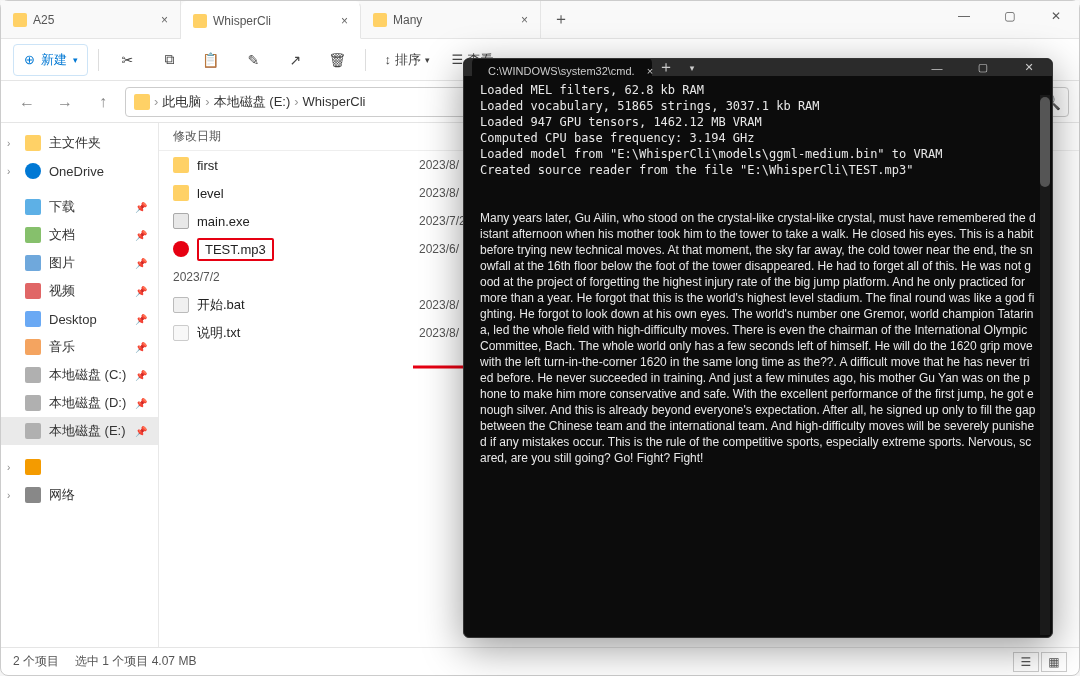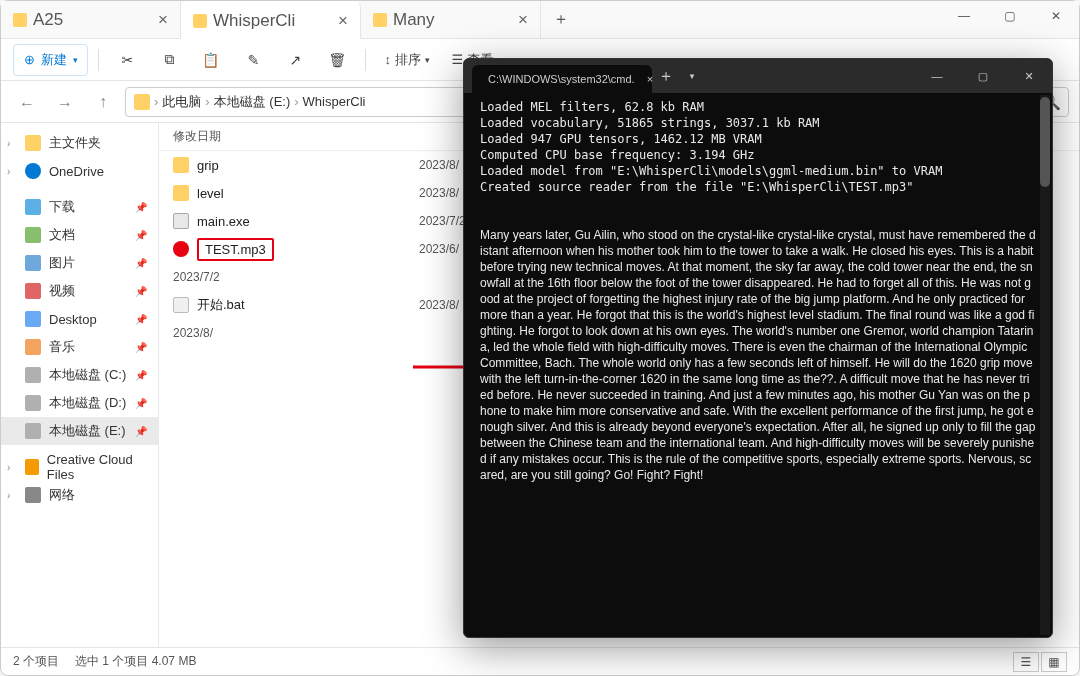--- a/index.html
+++ b/index.html
@@ -3,21 +3,21 @@
 <meta charset="utf-8">
 <style>
   * { margin: 0; padding: 0; box-sizing: border-box; font-family: "Segoe UI", "Microsoft YaHei", sans-serif; }
   body { width: 1080px; height: 676px; background: #f5f5f5; overflow: hidden; position: relative; }
 
   
   .explorer { width: 1080px; height: 676px; background: #fff; border: 1px solid #ccc; border-radius: 8px; display: flex; flex-direction: column; }
 
   .titlebar { height: 38px; display: flex; align-items: flex-start; background: #f9f9f9; border-bottom: 1px solid #e5e5e5; }
   .tabs { display: flex; height: 100%; }
-  .tab { display: flex; align-items: center; gap: 6px; padding: 0 12px; height: 38px; min-width: 180px; border-right: 1px solid #e5e5e5; font-size: 17px; color: #555; position: relative; }
+  .tab { display: flex; align-items: center; gap: 6px; padding: 0 12px; height: 38px; min-width: 180px; border-right: 1px solid #e5e5e5; font-size: 12px; color: #555; position: relative; }
   .tab.active { background: #fff; border-top: 2px solid #fff; border-bottom: 1px solid #fff; border-radius: 6px 6px 0 0; }
   .tab .close { margin-left: auto; color: #666; }
   .tab-icon { width: 14px; height: 14px; background: #ffd166; border-radius: 2px; display: inline-block; }
   .tab-new { width: 40px; display:flex; align-items:center; justify-content:center; color:#555; }
 
   .win-controls { margin-left: auto; display: flex; }
   .win-btn { width: 46px; height: 30px; display:flex; align-items:center; justify-content:center; color:#555; font-size:12px; }
 
   .toolbar { height: 42px; display:flex; align-items:center; padding: 0 12px; gap: 6px; border-bottom: 1px solid #e5e5e5; }
   .tbtn { width: 36px; height: 32px; display:flex; align-items:center; justify-content:center; border-radius:4px; color:#444; font-size:14px; cursor:pointer; }
@@ -71,21 +71,21 @@
 
   .statusbar { height:28px; border-top:1px solid #e5e5e5; display:flex; align-items:center; padding:0 12px; font-size:12px; color:#555; gap:16px; }
   .status-views { margin-left:auto; display:flex; gap:2px; }
   .status-view { width:26px; height:20px; border:1px solid #ccc; display:flex; align-items:center; justify-content:center; }
 
   
   .arrow { position:absolute; left:252px; top:232px; width: 218px; pointer-events:none; }
 
   
   .cmd { position:absolute; left:463px; top:58px; width:590px; height:580px; background:#0c0c0c; color:#ddd; border-radius:6px; box-shadow:0 10px 40px rgba(0,0,0,0.4); display:flex; flex-direction:column; overflow:hidden; border:1px solid #333; }
-  .cmd-titlebar { height:34px; background:#2b2b2b; display:flex; align-items:center; }
+  .cmd-titlebar { height:17px; background:#2b2b2b; display:flex; align-items:center; }
   .cmd-tab { display:flex; align-items:center; gap:6px; height:28px; margin-left:8px; margin-top:6px; padding:0 10px; background:#0c0c0c; border-radius:6px 6px 0 0; font-size:11px; color:#ccc; max-width:180px; }
   .cmd-tab .close { margin-left:6px; }
   .cmd-tab-icon { width:12px; height:12px; background:#888; }
   .cmd-new { width:28px; display:flex; align-items:center; justify-content:center; color:#ccc; }
   .cmd-dd { width:24px; display:flex; align-items:center; justify-content:center; color:#ccc; }
   .cmd-win { margin-left:auto; display:flex; }
   .cmd-wbtn { width:46px; height:34px; display:flex; align-items:center; justify-content:center; color:#ccc; font-size:11px; }
   .cmd-body { flex:1; padding:6px 16px; font-family: Consolas, monospace; font-size:12px; line-height:16px; white-space:pre-wrap; word-break:break-all; overflow:auto; color:#e8e8e8; }
   .cmd-body .blankline { height:32px; }
   .cmd-scroll { position:absolute; right:2px; top:36px; bottom:2px; width:10px; background:#1a1a1a; }
@@ -232,37 +232,36 @@
         </div>
         <div class="side-item active">
           <span class="sicon disk"></span>
           <span>本地磁盘 (E:)</span>
           <span class="pin">📌</span>
         </div>
         <div class="side-sep"></div>
         <div class="side-item">
           <span class="chev">›</span>
           <span class="sicon cc"></span>
-          <span>Creative Cloud Files</span>
         </div>
         <div class="side-item">
           <span class="chev">›</span>
           <span class="sicon net"></span>
           <span>网络</span>
         </div>
       </div>
     <div class="filepane">
       <div class="file-header">
         <div class="col-date">修改日期</div>
       </div>
       <div id="file-list">
           <div class="file-row">
             <div class="fname-col">
               <span class="ficon folder"></span>
-              <span class="fname">grip</span>
+              <span class="fname">first</span>
             </div>
             <div class="fdate-col">2023/8/</div>
           </div>
           <div class="file-row">
             <div class="fname-col">
               <span class="ficon folder"></span>
               <span class="fname">level</span>
             </div>
             <div class="fdate-col">2023/8/</div>
           </div>
@@ -284,20 +283,24 @@
             <div class="fdate-col">2023/7/2</div>
           </div>
           <div class="file-row">
             <div class="fname-col">
               <span class="ficon bat"></span>
               <span class="fname">开始.bat</span>
             </div>
             <div class="fdate-col">2023/8/</div>
           </div>
           <div class="file-row">
+            <div class="fname-col">
+              <span class="ficon txt"></span>
+              <span class="fname">说明.txt</span>
+            </div>
             <div class="fdate-col">2023/8/</div>
           </div>
         </div>
       <svg class="arrow" viewBox="0 0 218 24">
         <defs>
             <marker id="ah" markerWidth="10" markerHeight="10" refX="8" refY="3" orient="auto">
               <path d="M0,0 L0,6 L9,3 z" fill="#e60012"></path>
             </marker>
           </defs>
         <line x1="2" y1="12" x2="210" y2="12" stroke="#e60012" stroke-width="3" marker-end="url(#ah)"></line>

